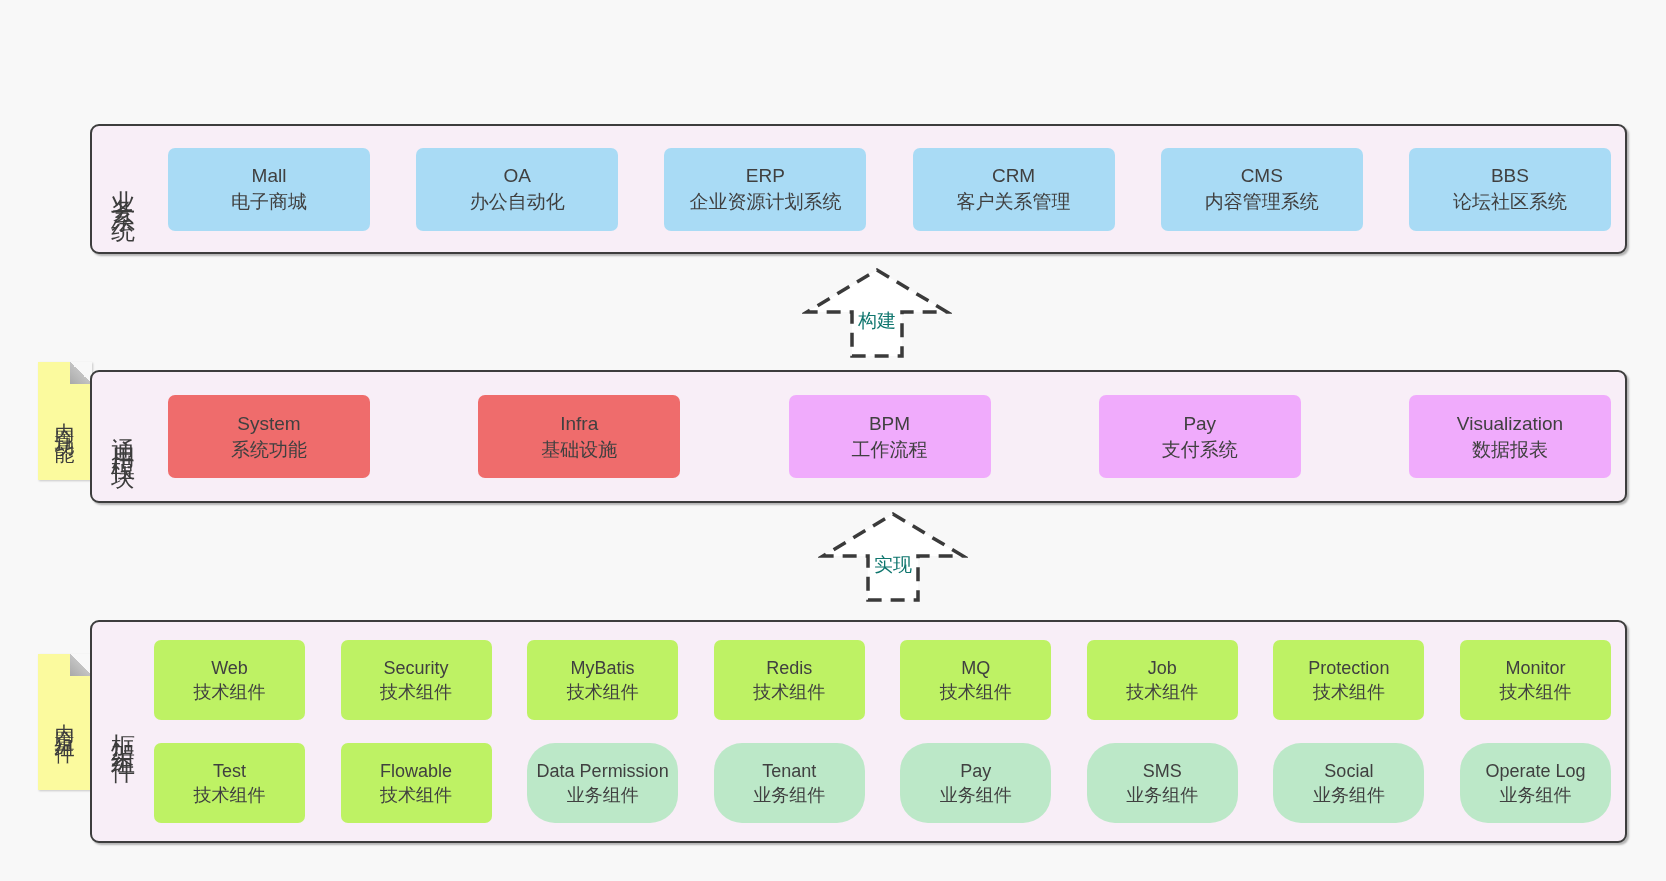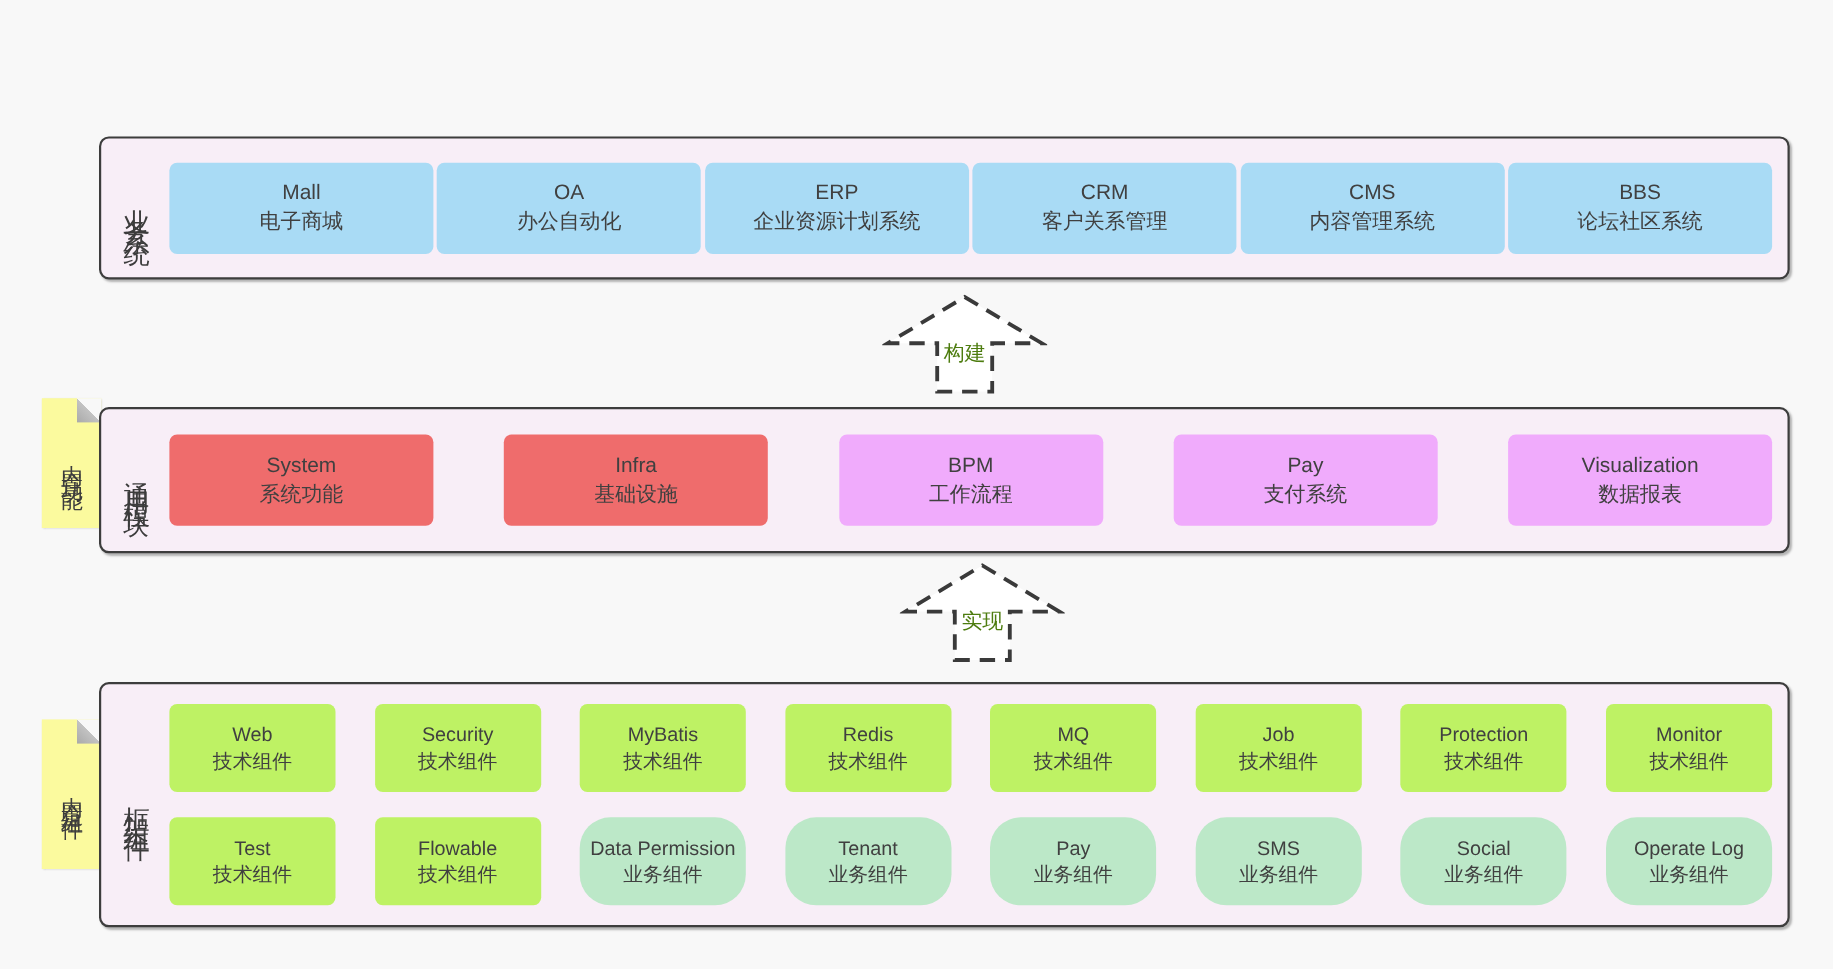--- a/index.html
+++ b/index.html
@@ -53,21 +53,21 @@
 
   
   .box{
     border-radius:7px;
     display:flex;flex-direction:column;
     align-items:center;justify-content:center;
     text-align:center;
     box-sizing:border-box;
   }
   .box .en,.box .zh{font-size:19px;line-height:26px;color:#404040;}
-  .wide {width:240px;height:83px;}
+  .wide {width:202px;height:83px;margin-left:14px;}
   .small{width:151px;height:80px;}
   .small .en,.small .zh{font-size:18px;line-height:24px;}
   .blue      {background:#a9dbf5;}
   .red       {background:#ef6c6c;}
   .pink      {background:#f0abfc;}
   .green     {background:#bef264;}
   .lightgreen{background:#bce8c8;border-radius:28px;}
 
   
   .sticky{
@@ -93,21 +93,21 @@
   .arrow-build    {left:802px;top:266px;}
   .arrow-implement{left:818px;top:510px;}
   .arrow svg{display:block;width:150px;height:94px;}
   .arrow-label{
     position:absolute;
     left:50%;top:42px;
     transform:translateX(-50%);
     background:#ffffff;
     padding:0 3px;
     font-size:19px;
-    color:#4d7c0f;
+    color:#0f766e;
     white-space:nowrap;
   }
 </style>
 </head>
 <body>
 
 <div class="canvas">
 
   <div class="layer layer-business">
     <div class="label-col">

